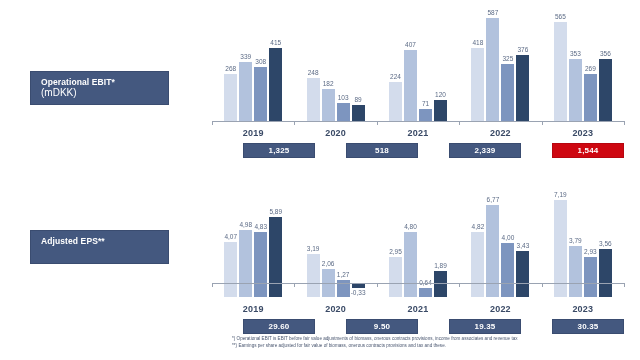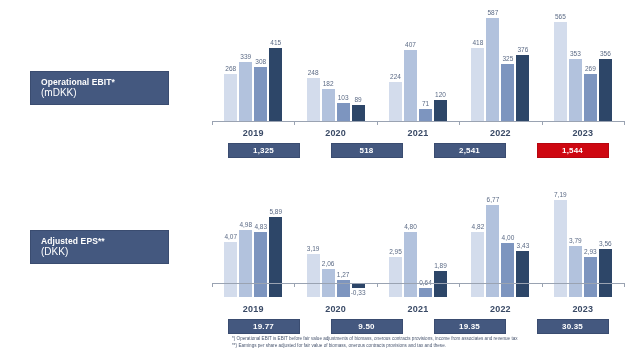--- a/index.html
+++ b/index.html
@@ -116,21 +116,21 @@
     font-size:9px;
     font-weight:bold;
     color:#3a4a66;
     letter-spacing:.2px;
   }
   .year-row{margin-top:6px;}
   .total-row{margin-top:5px;}
   .total-cell{
     flex:1 1 0;
     display:flex;
-    justify-content:center;
+    justify-content:flex-end;
   }
   .total-chip{
     width:72px;
     height:15px;
     background:#44587f;
     border:1px solid #3a4c70;
     box-sizing:border-box;
     color:#ffffff;
     font-size:8px;
     font-weight:bold;
@@ -294,34 +294,33 @@
         <div class="year-cell">2023</div>
       </div>
     <div class="total-row">
         <div class="total-cell">
           <div class="total-chip">1,325</div>
         </div>
         <div class="total-cell">
           <div class="total-chip">518</div>
         </div>
         <div class="total-cell">
-          <div class="total-chip">2,541</div>
+          <div class="total-chip">2,339</div>
         </div>
         <div class="total-cell">
           <div class="total-chip highlight">1,544</div>
         </div>
       </div>
   </div>
 </div>
 
 <div class="panel" id="panel-eps">
 
   <div class="caption-box">
     <div class="caption-title">Adjusted EPS**</div>
-    <div class="caption-sub">(DKK)</div>
   </div>
 
   <div class="chart" id="chart-eps">
     <div class="plot">
         <div class="group">
           <div class="bar-wrap" style="justify-content: flex-end; padding-bottom: 13.5294px;">
             <div class="bar c0" style="height: 55.0647px;">
               <span class="vlabel above">4,07</span>
             </div>
           </div>
@@ -440,21 +439,21 @@
       </div>
     <div class="year-row" style="margin-top: 19.5294px;">
         <div class="year-cell">2019</div>
         <div class="year-cell">2020</div>
         <div class="year-cell">2021</div>
         <div class="year-cell">2022</div>
         <div class="year-cell">2023</div>
       </div>
     <div class="total-row">
         <div class="total-cell">
-          <div class="total-chip">19.77</div>
+          <div class="total-chip">29.60</div>
         </div>
         <div class="total-cell">
           <div class="total-chip">9.50</div>
         </div>
         <div class="total-cell">
           <div class="total-chip">19.35</div>
         </div>
         <div class="total-cell">
           <div class="total-chip">30.35</div>
         </div>

